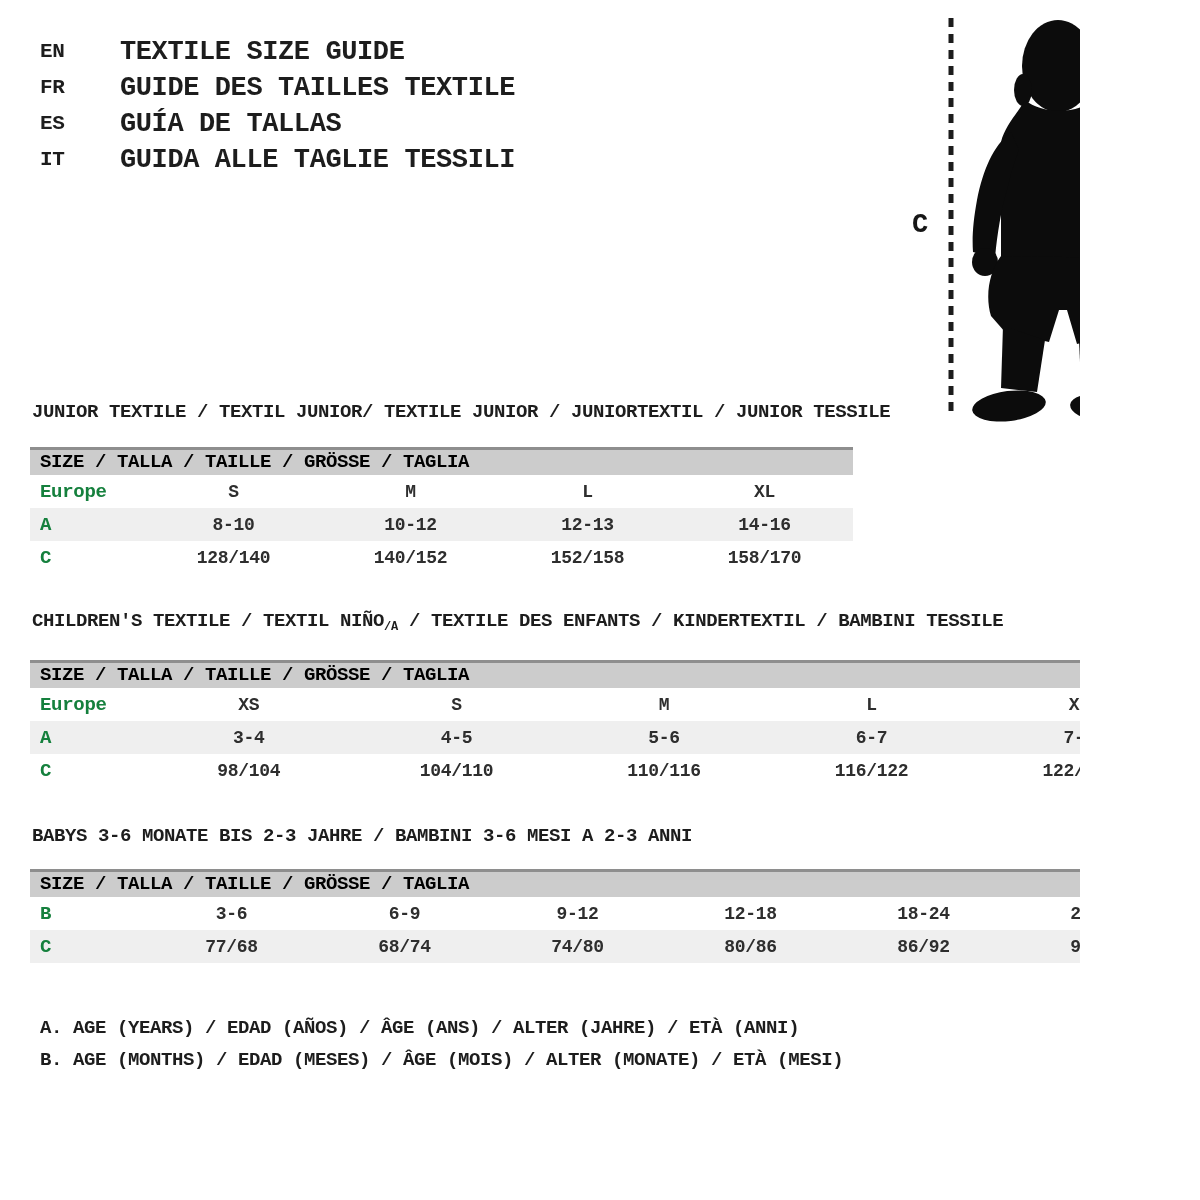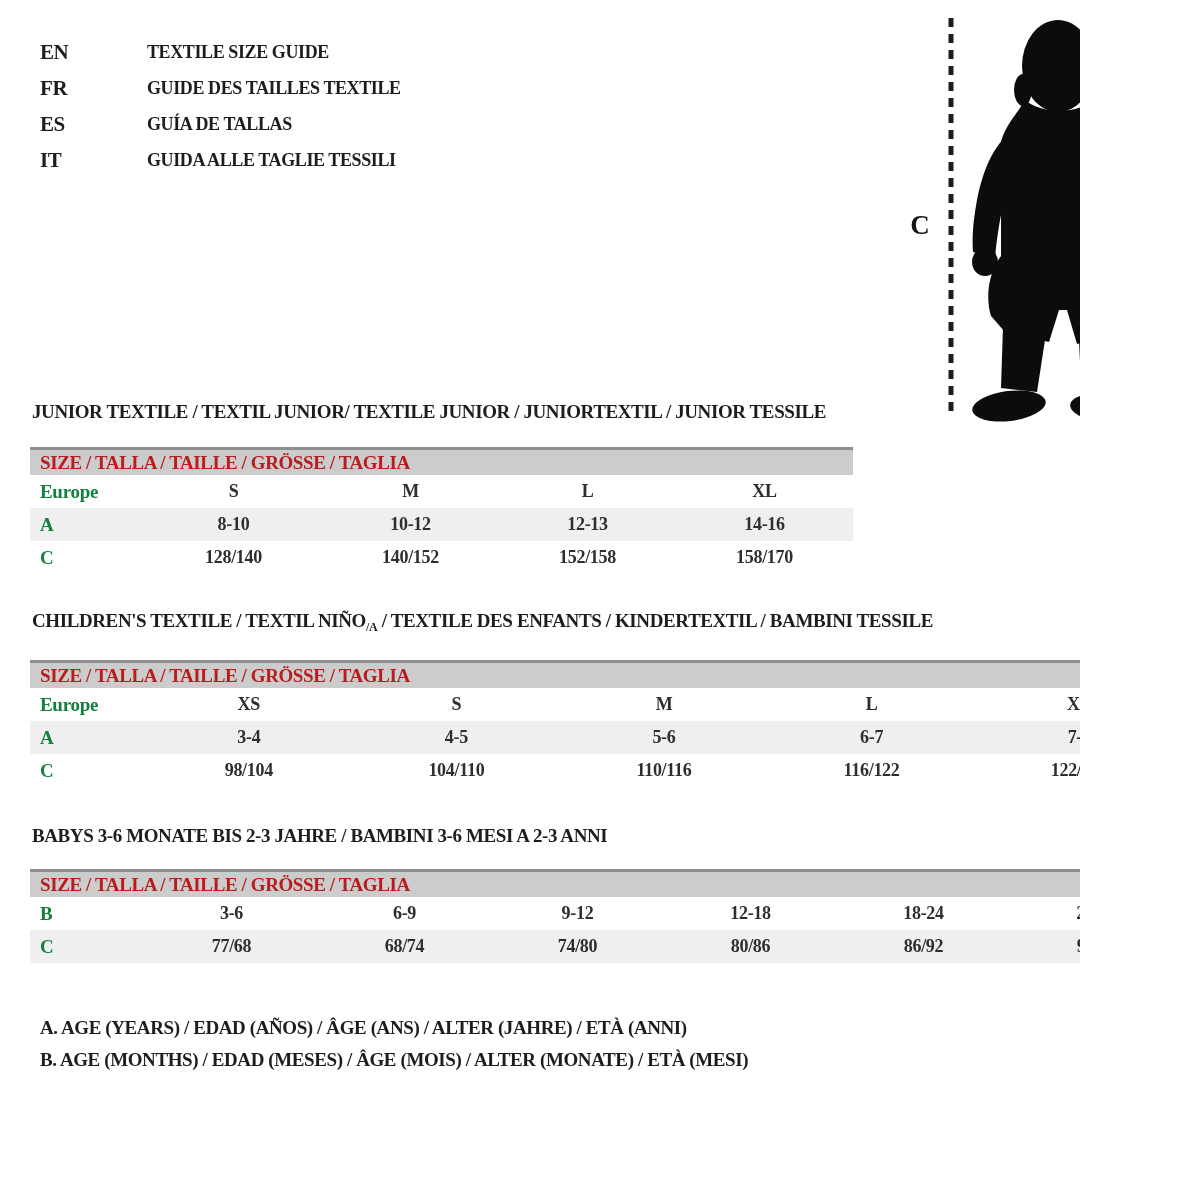--- a/index.html
+++ b/index.html
@@ -1,42 +1,42 @@
 <!DOCTYPE html>
 <html><head>
 <meta charset="utf-8">
 <style>
   * { margin:0; padding:0; box-sizing:border-box; }
   html,body { background:#ffffff; }
   #page {
     position:relative; width:1080px; height:1200px;
     background:#ffffff; overflow:hidden;
-    font-family:Liberation Serif, serif;
+    font-family:Liberation Mono, monospace;
     color:#1d1d1d;
   }
   #content { position:absolute; left:30px; top:0; width:1153px; }
 
   
   .langs { margin:34px 0 0 10px; }
   .lang-row { display:flex; line-height:36px; }
   .lang-code  { width:80px; font-weight:bold; font-size:21px; letter-spacing:-0.4px; }
-  .lang-label { font-weight:bold; font-size:18px; letter-spacing:-0.4px;margin-left:27px; }
+  .lang-label { font-weight:bold; font-size:27px; letter-spacing:-0.4px; }
 
   
   .section-title {
     margin-left:2px; font-weight:bold; font-size:19px;
     letter-spacing:-0.4px; line-height:22px; white-space:nowrap;
   }
   .title-sub { font-size:12px; vertical-align:-4px; letter-spacing:-0.2px; }
   .two-line .section-title-line { line-height:30px; }
 
   .size-bar {
     height:28px; line-height:25px; background:#cccccc;
     border-top:3px solid #8e8e8e; padding-left:10px;
-    font-weight:bold; font-size:19px; letter-spacing:-0.4px; color:#b91c1c;
+    font-weight:bold; font-size:19px; letter-spacing:-0.4px; color:#000000;
   }
   .section-junior { margin-top:223px; }
   .section-junior .size-bar, .section-junior table { width:823px; }
   .section-children { margin-top:36px; }
   .section-babies  { margin-top:34px; }
   .section-children .size-bar, .section-children table,
   .section-babies .size-bar, .section-babies table { width:1153px; }
   .section-junior .size-bar   { margin-top:24px; }
   .section-children .size-bar { margin-top:22px; }
   .section-babies .size-bar   { margin-top:18px; }

